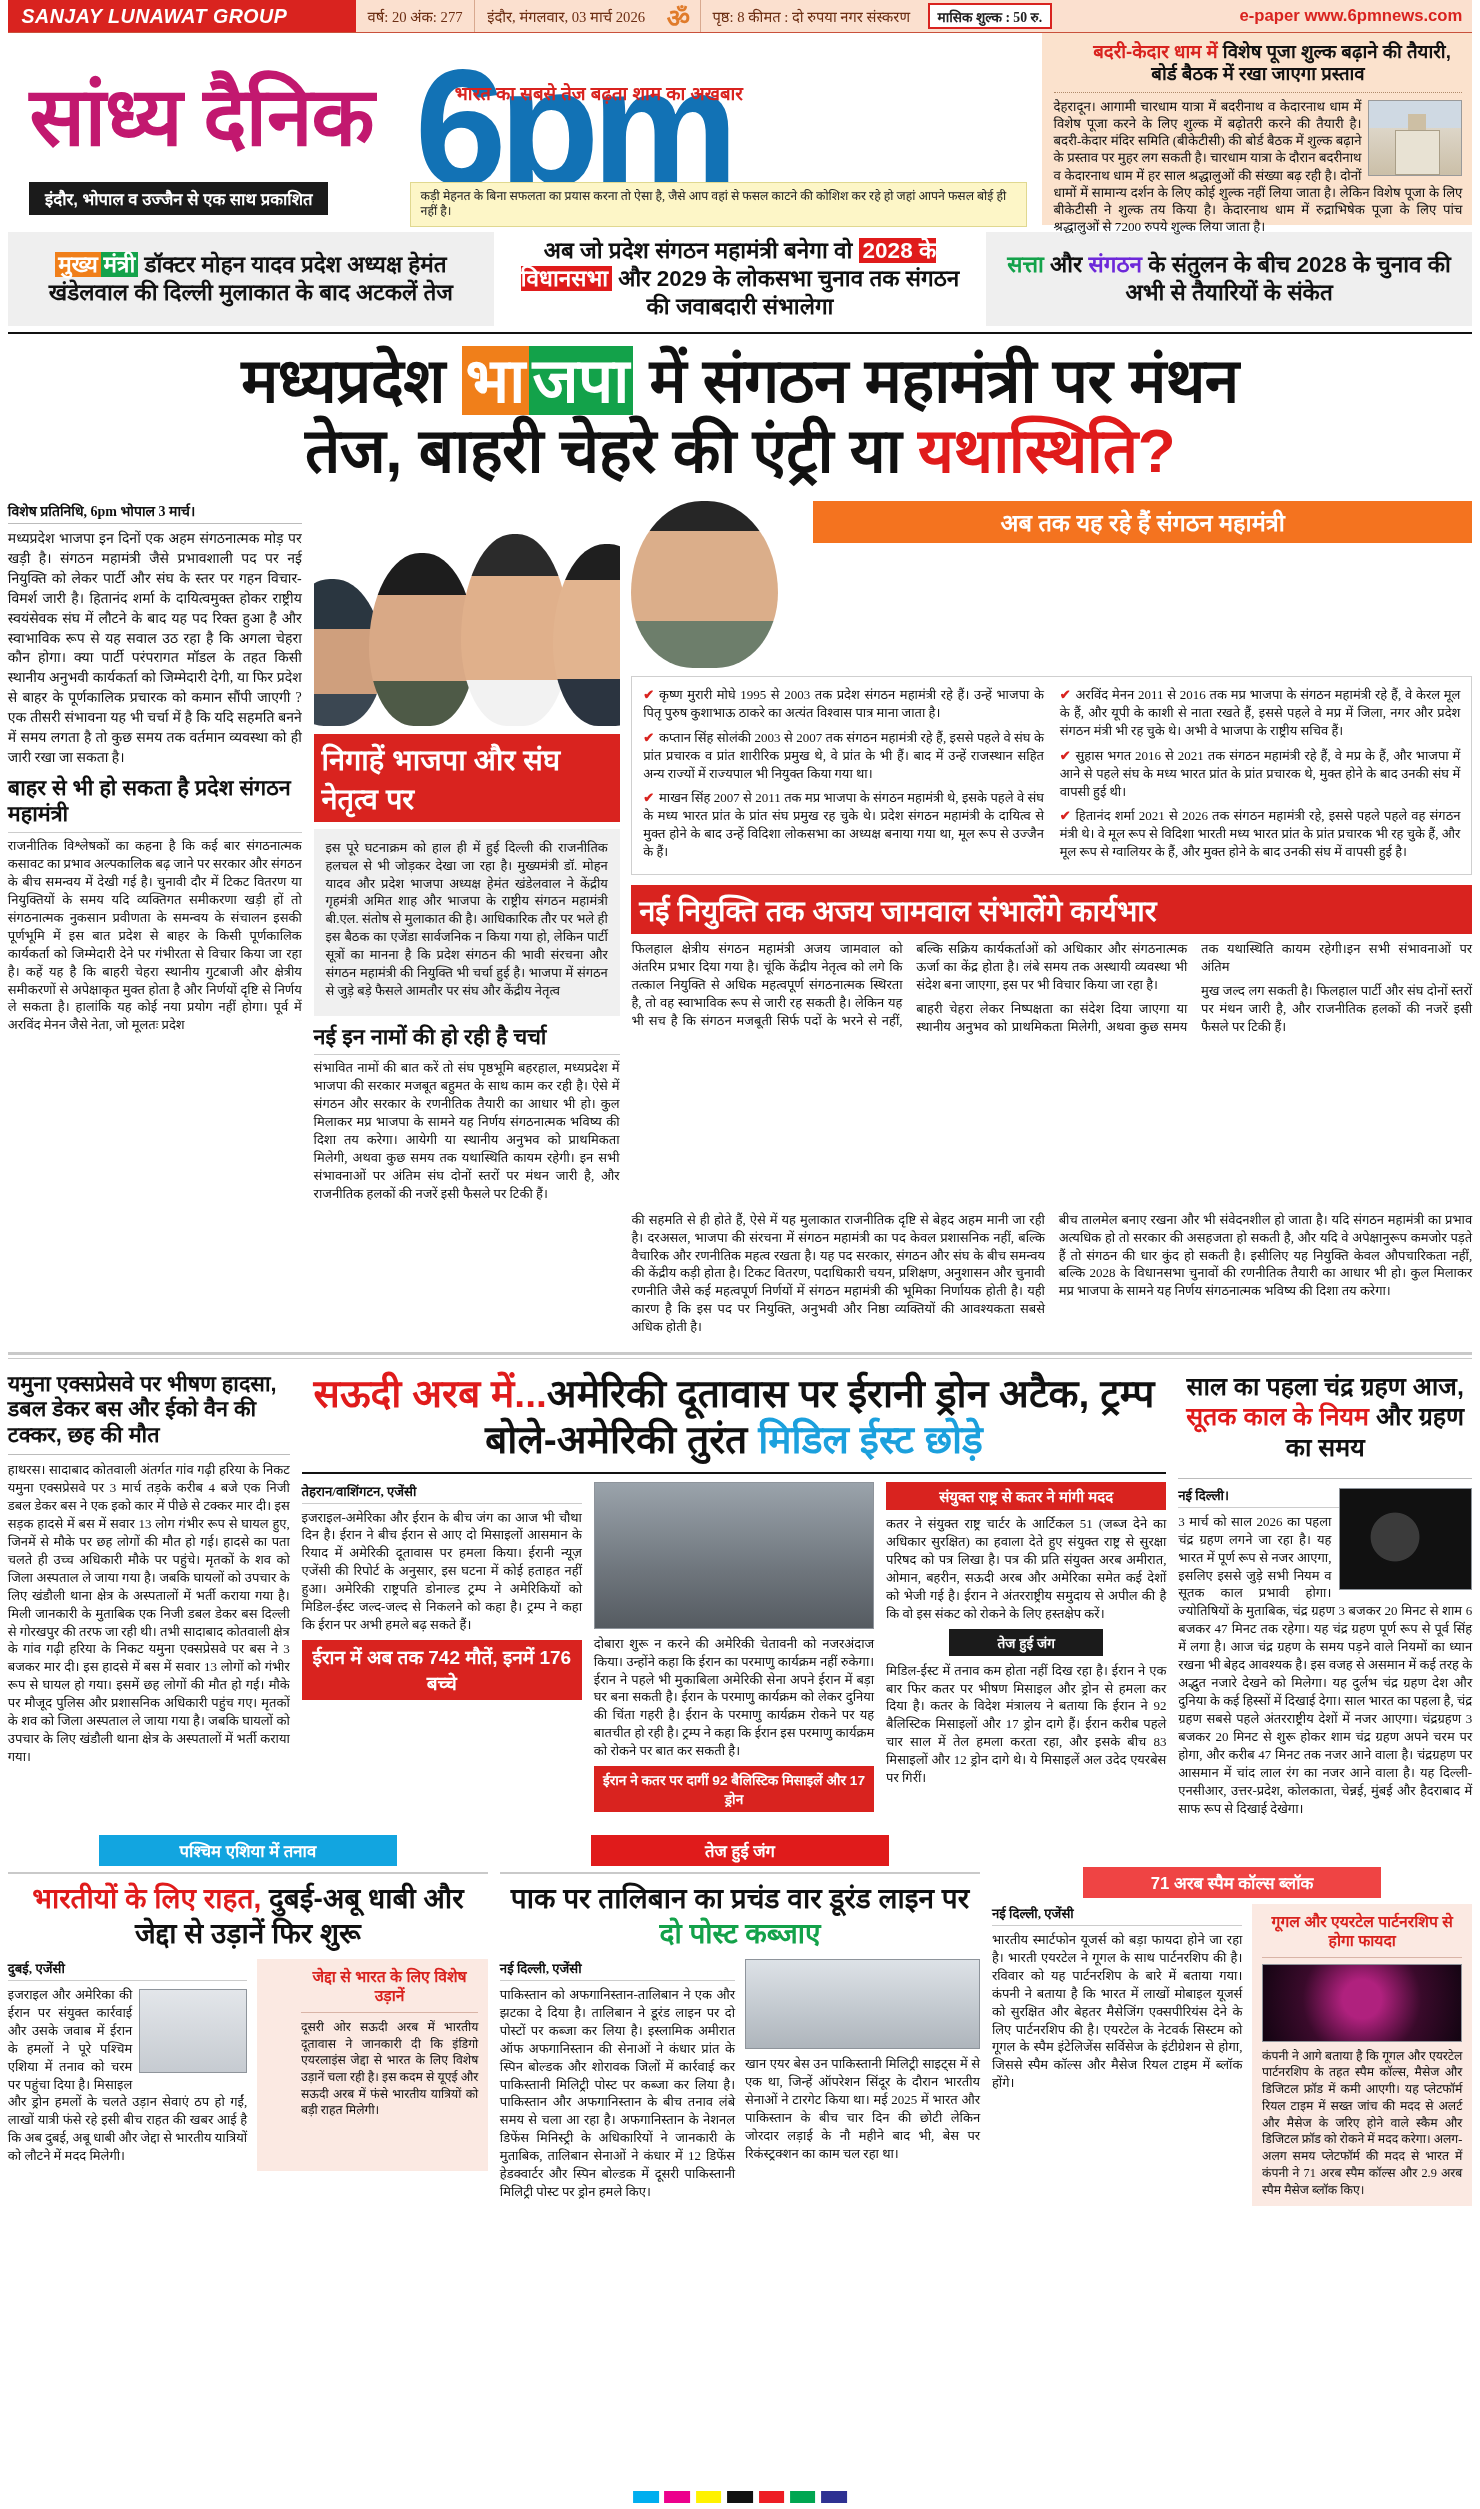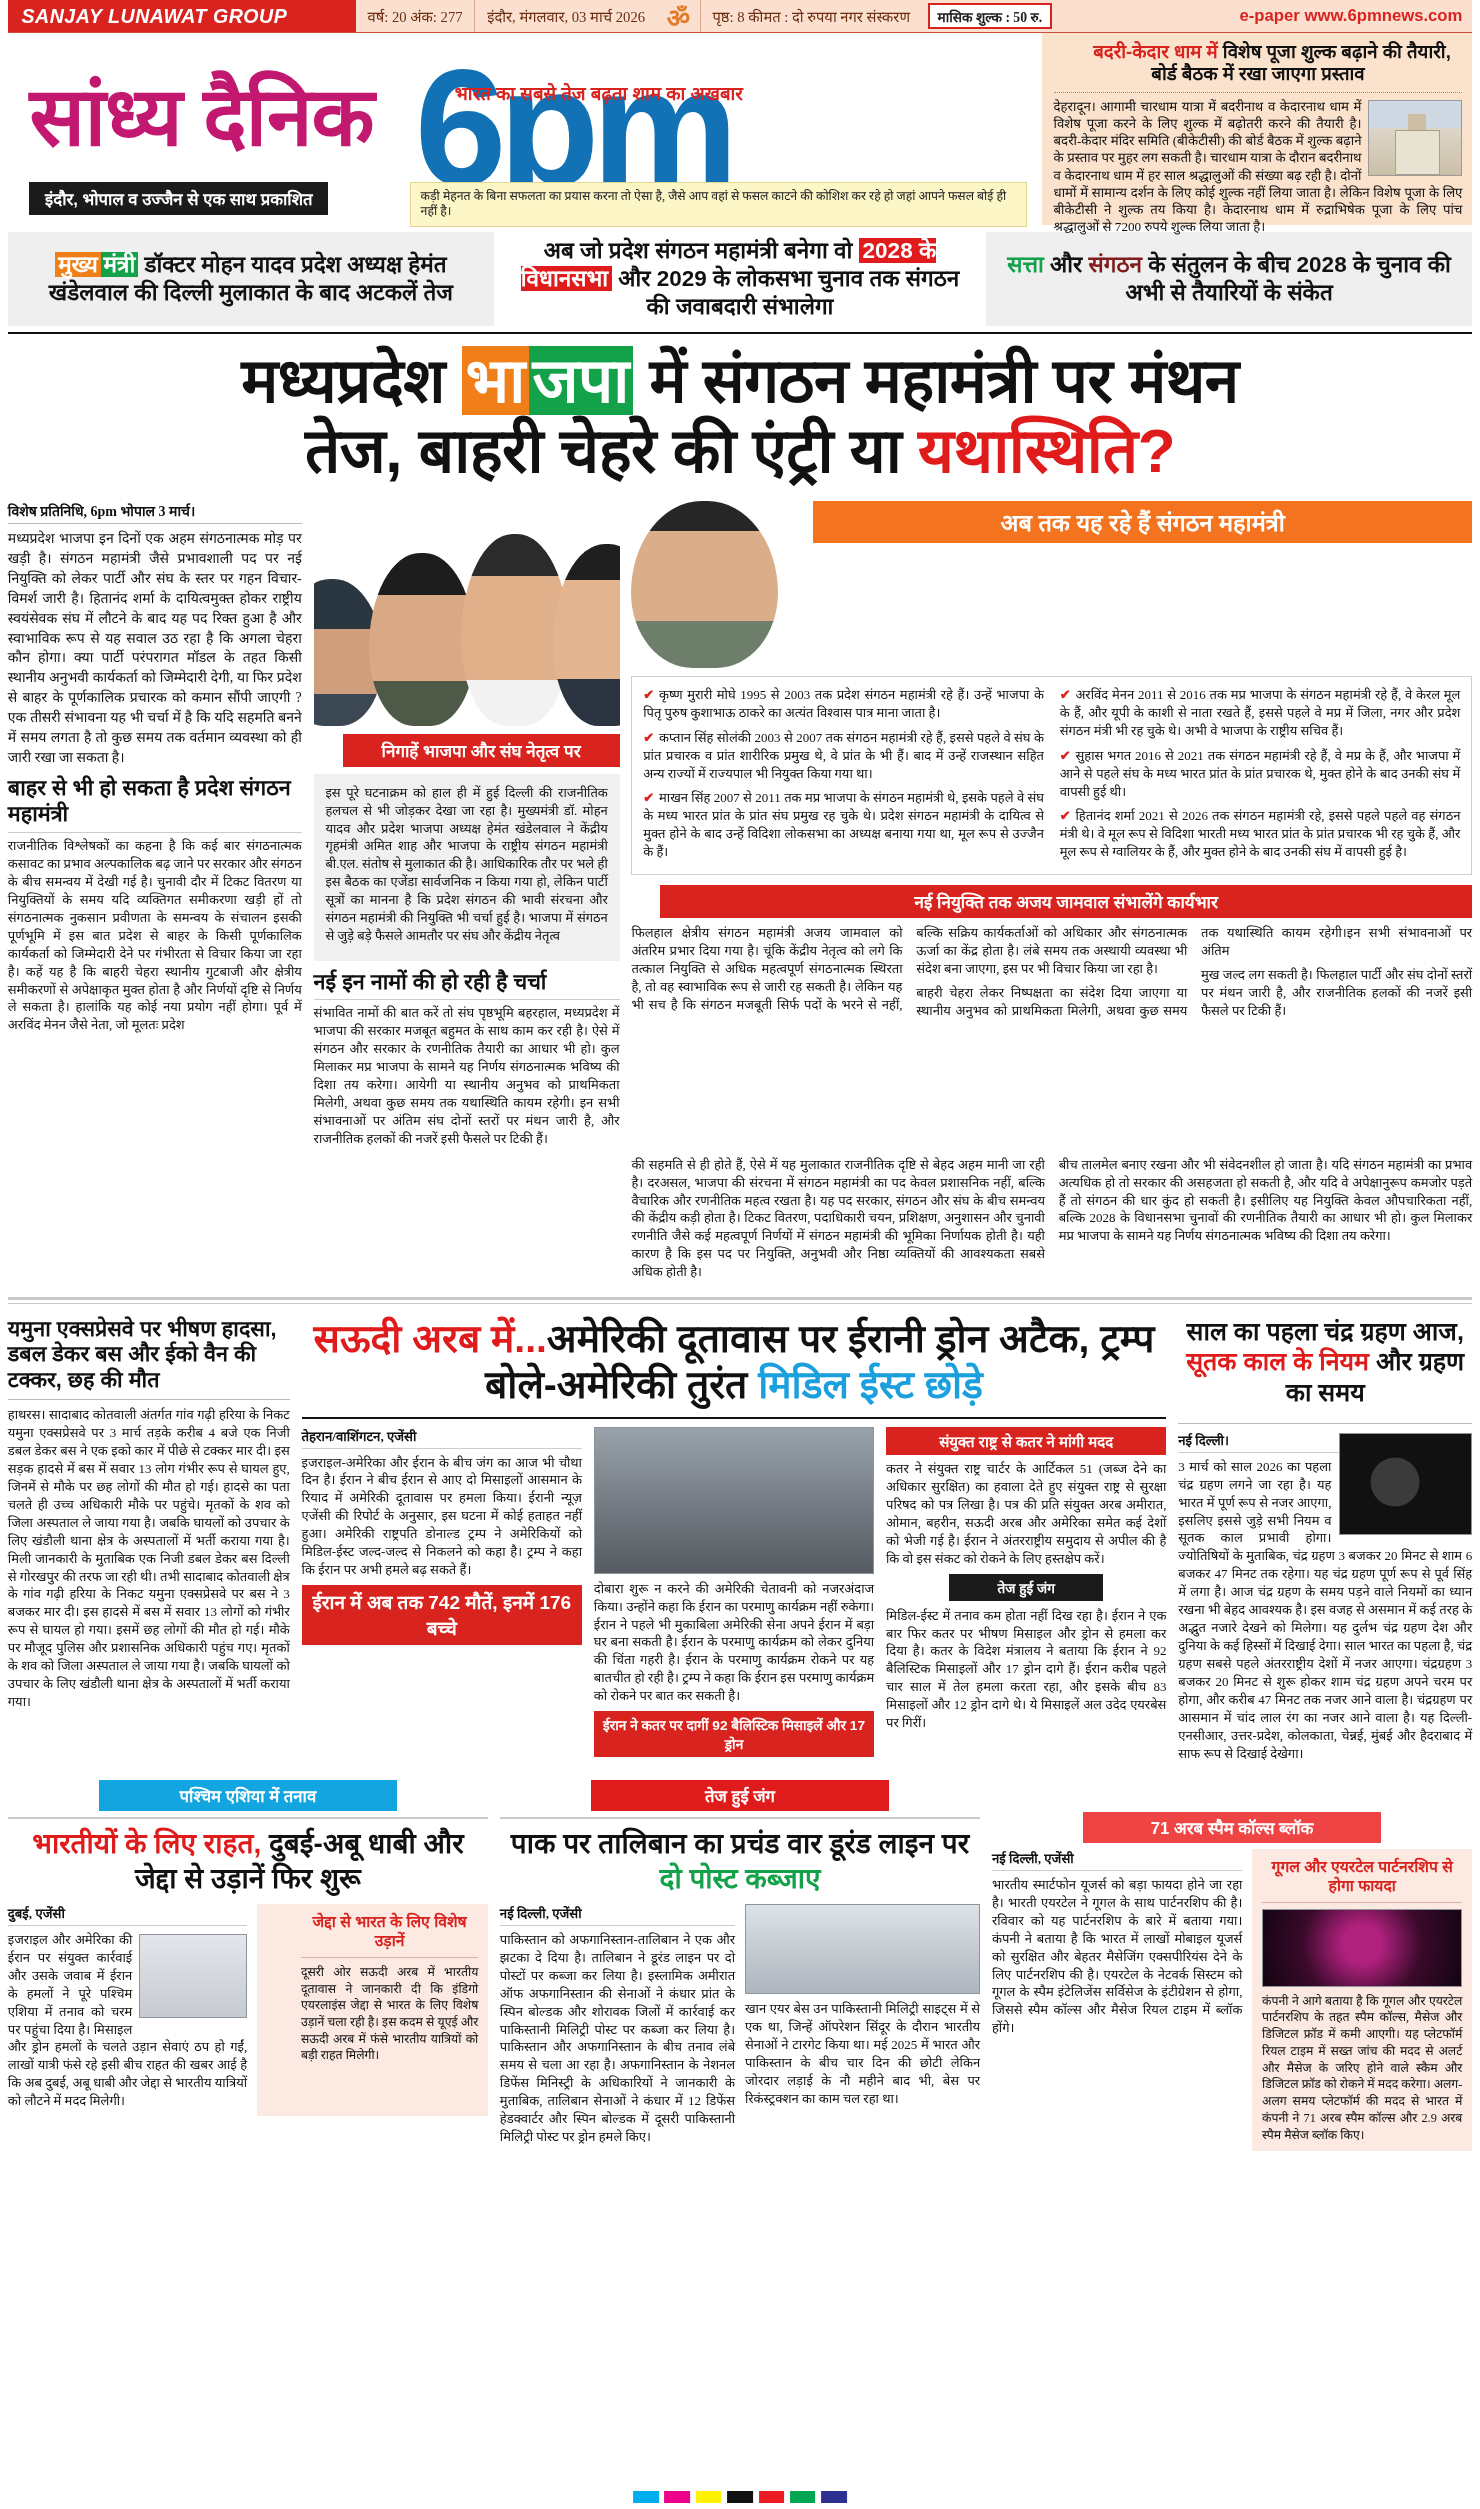--- a/index.html
+++ b/index.html
@@ -86,21 +86,21 @@
   .teaser.white { background: #ffffff; }
   .teaser p {
     font-family: "Liberation Sans", sans-serif; font-weight: 800; font-size: 22.5px;
     line-height: 1.24; text-align: center; color: #111;
   }
   .hl-saffron { background: #f07f1a; color: #fff; padding: 0 2.9px; }
   .hl-green { background: #13a24a; color: #fff; padding: 0 2.9px; }
   .t-red { color: #e01b1b; }
   .t-redbg { background: #e01b1b; color: #fff; padding: 0 3.9px; }
   .t-green { color: #13a24a; }
-  .t-orange { color: #7f1d1d; }
+  .t-orange { color: #6d28d9; }
 
   
   .mainhead { text-align: center; padding: 11.8px 0 5.9px; border-top: 2.9px solid #111; border-bottom: 0; margin-top: 5.9px; }
   .mainhead .l1, .mainhead .l2 {
     font-family: "Liberation Sans", sans-serif; font-weight: 900;
     font-size: 62px; line-height: 1.13; color: #111; letter-spacing: -0.5px;
   }
   .bjp-s { background: #f07f1a; color: #fff; padding: 0 3.9px; }
   .bjp-g { background: #13a24a; color: #fff; padding: 0 3.9px; }
   .yath { color: #e01b1b; }
@@ -120,21 +120,21 @@
     line-height: 1.2; margin: 7.8px 0 3.9px; border-bottom: 1px solid #ccc; padding-bottom: 4.9px;
   }
 
   .photostrip {
     height: 225px; margin-bottom: 7.8px; position: relative; overflow: hidden; background:#fff;
   }
   .face { position:absolute; bottom:0; border-radius: 48% 48% 42% 42%/ 55% 55% 45% 45%; }
 
   .redbar {
     background: #d9231f; color: #fff; font-family: "Liberation Sans", sans-serif;
-    font-weight: 800; font-size: 17px; text-align: center; padding: 4.9px 7.8px; margin-bottom: 6.9px; margin-left: 29px;
+    font-weight: 800; font-size: 29px; padding: 4.9px 7.8px; margin-bottom: 6.9px;
   }
   .orangebar {
     background: #f4731f; color: #fff; font-family: "Liberation Sans", sans-serif;
     font-weight: 800; font-size: 23.5px; text-align: center; padding: 4.9px 7.8px;
   }
   .greybox { background: #f0f0f0; padding: 9.8px 11.8px; }
   .twocol { column-count: 2; column-gap: 15.7px; }
   .threecol { column-count: 3; column-gap: 13.7px; }
   .factbox { border: 1px solid #cfcfcf; padding: 8.8px 10.8px 5.9px; }
   .fact li { list-style: none; font-size: 13px; line-height: 1.38; text-align: justify; margin-bottom: 6.9px; text-indent: 0; }

